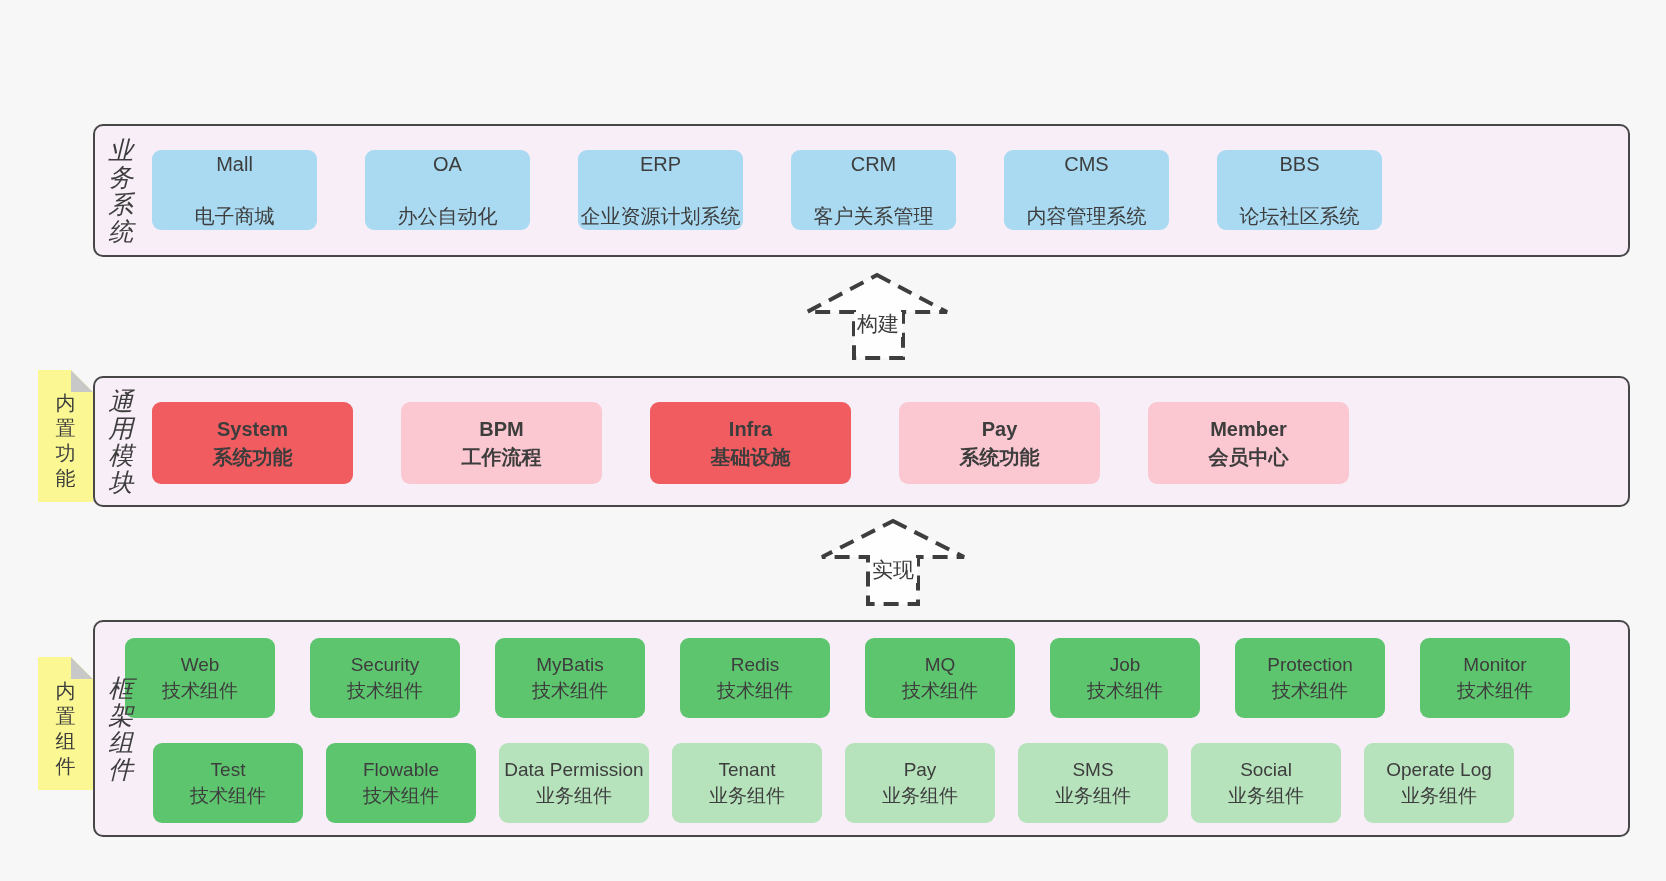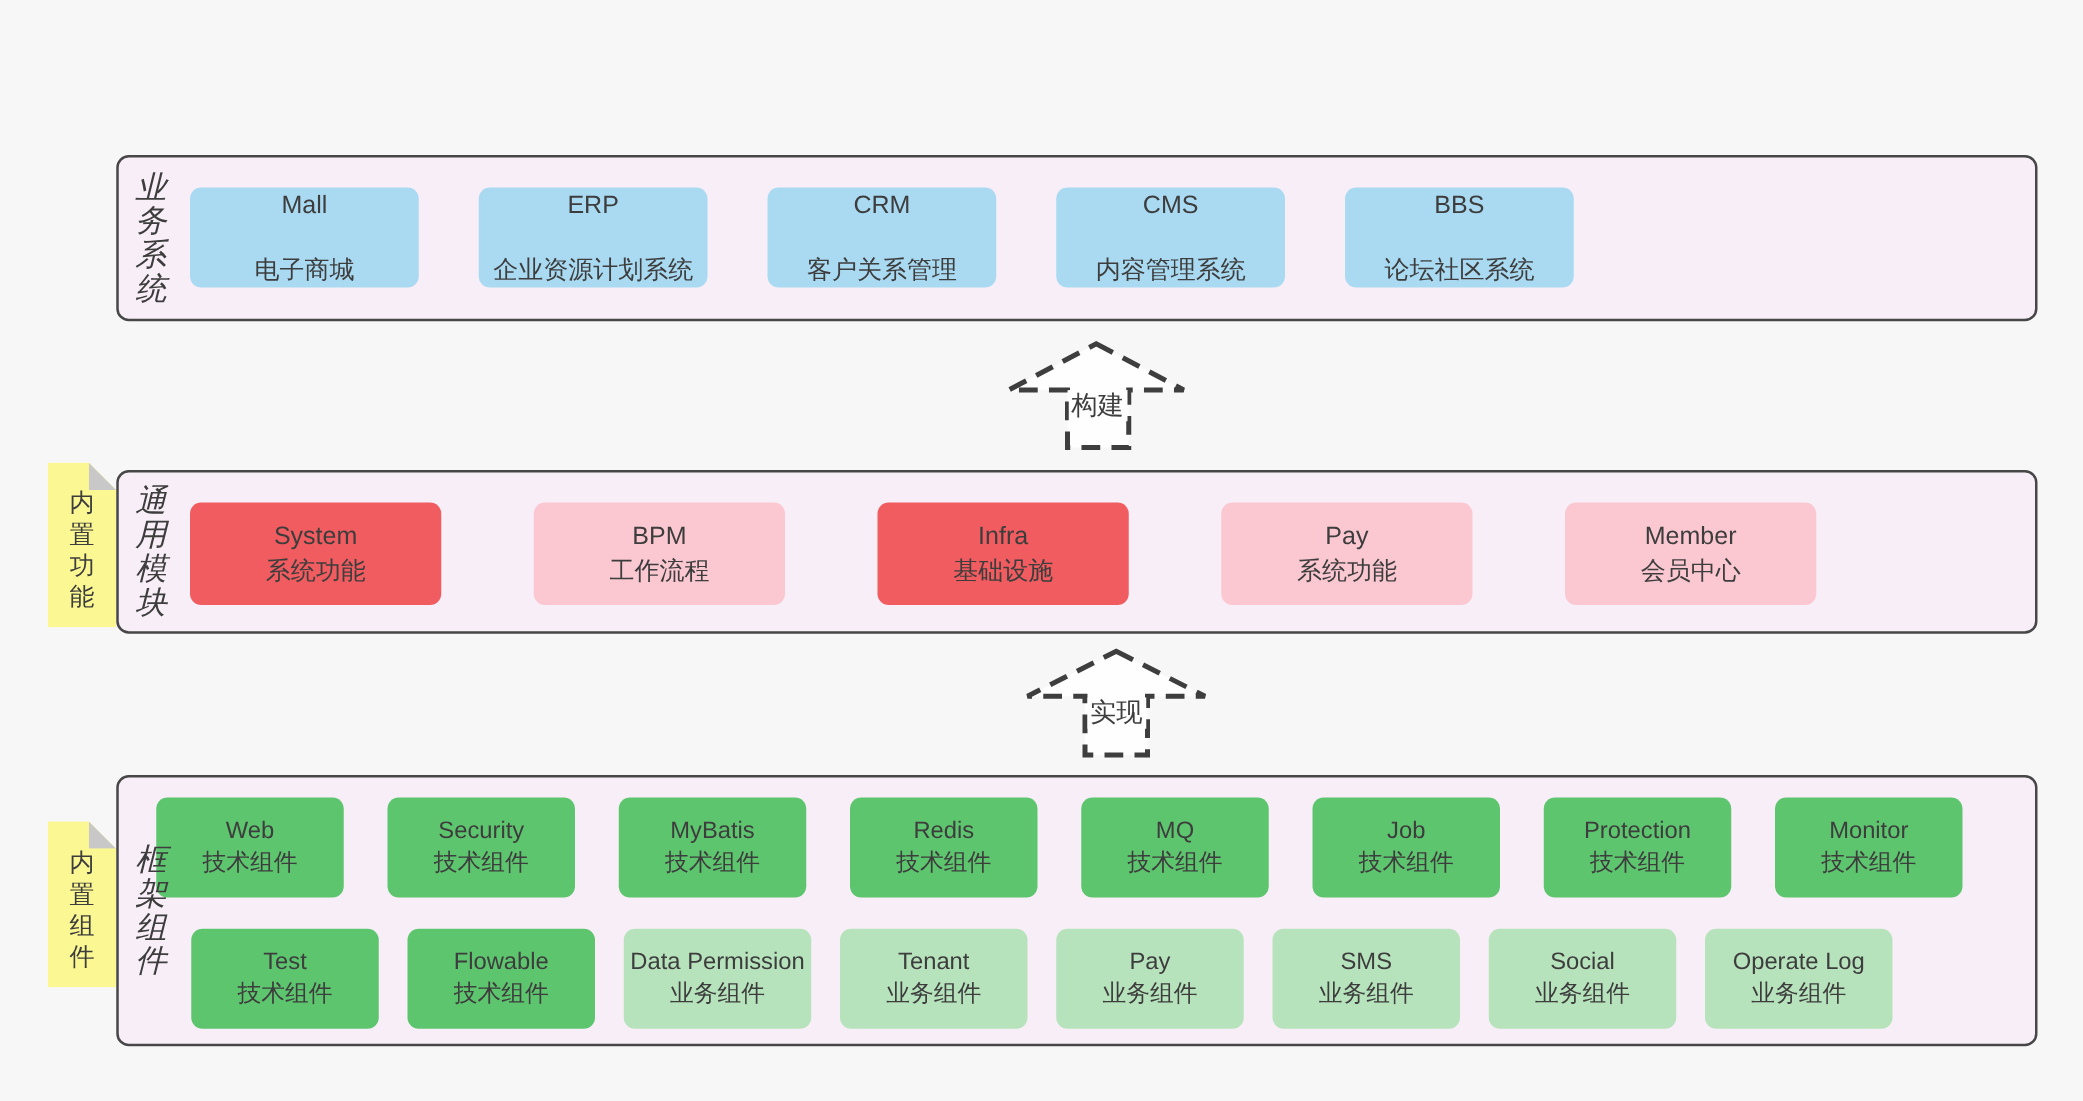--- a/index.html
+++ b/index.html
@@ -56,38 +56,38 @@
     text-align:center;
     word-break:break-all;
     color:var(--c-text);
     font-style:italic;
   }
   .row{
     display:flex;
     align-items:flex-start;
   }
   .panel-business .row{padding:24px 0 0 57px;gap:48px;}
-  .panel-modules .row{padding:24px 0 0 57px;gap:74px;}
+  .panel-modules .row{padding:24px 0 0 57px;gap:48px;font-weight:bold;}
   .panel-components .row1{padding:16px 0 0 30px;gap:35px;}
   .panel-components .row2{padding:25px 0 0 58px;gap:23px;}
 
   
   .box{
     display:flex;
     flex-direction:column;
     align-items:center;
     justify-content:center;
     border-radius:9px;
     text-align:center;
     font-size:20px;
     line-height:28px;
     color:var(--c-text);
     flex:0 0 auto;
   }
-  .panel-business .box{width:183px;height:80px;gap:24px;}
+  .panel-business .box{width:165px;height:80px;gap:24px;}
   .panel-modules .box{width:201px;height:82px;}
   .panel-components .box{width:150px;height:80px;line-height:26px;font-size:19px;}
   .box-en,.box-zh{width:100%;}
   .variant-blue{background:var(--c-blue);}
   .variant-red{background:var(--c-red);}
   .variant-pink{background:var(--c-pink);}
   .variant-green{background:var(--c-green);}
   .variant-lightgreen{background:var(--c-lightgreen);}
 
   
@@ -157,20 +157,24 @@
 
   <div class="panel panel-business">
     <div class="side-label">业务系统</div>
     <div class="row">
 
         <div class="box variant-blue">
           <div class="box-en">Mall</div>
           <div class="box-zh">电子商城</div>
         </div>
 
+        <div class="box variant-blue">
+          <div class="box-en">OA</div>
+          <div class="box-zh">办公自动化</div>
+        </div>
 
         <div class="box variant-blue">
           <div class="box-en">ERP</div>
           <div class="box-zh">企业资源计划系统</div>
         </div>
 
         <div class="box variant-blue">
           <div class="box-en">CRM</div>
           <div class="box-zh">客户关系管理</div>
         </div>

